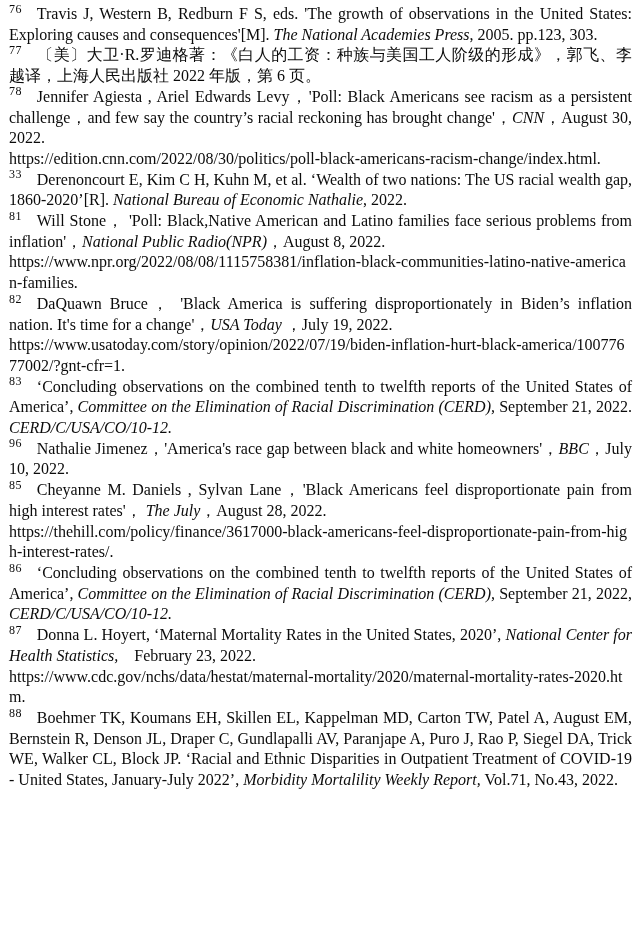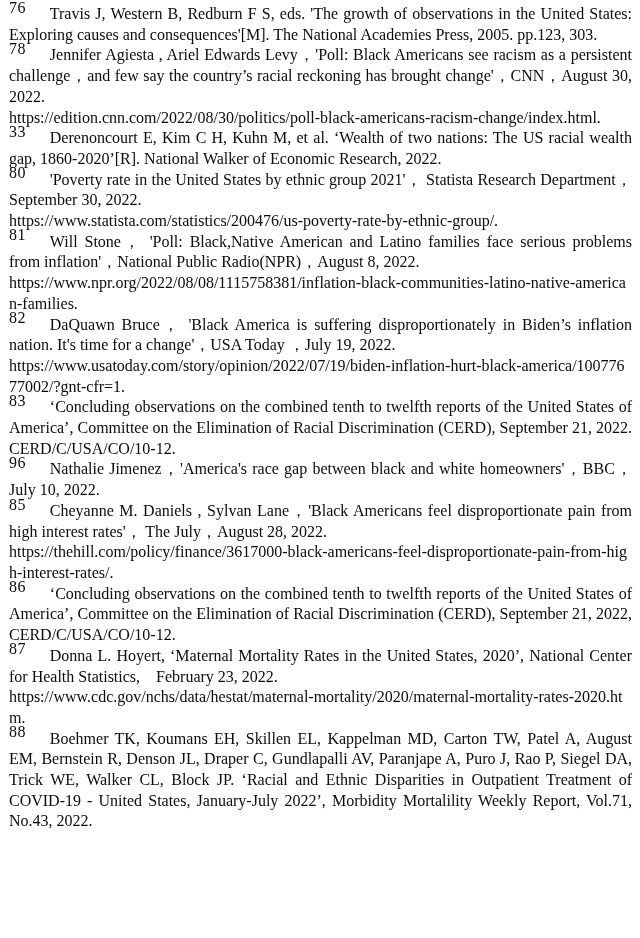--- a/index.html
+++ b/index.html
@@ -16,37 +16,37 @@
     overflow: hidden;
     background: #ffffff;
   }
   p.footnote {
     font-size: 16px;
     line-height: 20.7px;
     text-align: justify;
     margin: 0;
   }
   sup.fn-num {
-    font-size: 16px;
+    font-size: 12px;
     line-height: 0;
-    margin-right: 24px;
+    margin-right: 15px;
     letter-spacing: 0.4px;
   }
-  .it { }
+  .it { font-style: italic; }
   .url { word-break: break-all; }
 </style>
 </head>
 <body>
 
 <main class="page">
   <div>
       <p class="footnote"><sup class="fn-num">76</sup><span>Travis J, Western B, Redburn F S, eds. 'The growth of observations in the United States: Exploring causes and consequences'[M]. </span><span class="it">The National Academies Press</span><span>, 2005. pp.123, 303.</span></p>
+      <p class="footnote"><sup class="fn-num">77</sup><span>〔美〕大卫·R.罗迪格著：《白人的工资：种族与美国工人阶级的形成》，郭飞、李越译，上海人民出版社 2022 年版，第 6 页。</span></p>
       <p class="footnote"><sup class="fn-num">78</sup><span>Jennifer Agiesta , Ariel Edwards Levy，'Poll: Black Americans see racism as a persistent challenge，and few say the country’s racial reckoning has brought change'，</span><span class="it">CNN</span><span>，August 30, 2022.</span><br><span class="url">https://edition.cnn.com/2022/08/30/politics/poll-black-americans-racism-change/index.html.</span></p>
-      <p class="footnote"><sup class="fn-num">33</sup><span>Derenoncourt E, Kim C H, Kuhn M, et al. ‘Wealth of two nations: The US racial wealth gap, 1860-2020’[R]. </span><span class="it">National Walker of Economic Research</span><span>, 2022.</span></p>
-      <p class="footnote"><sup class="fn-num">80</sup><span>'Poverty rate in the United States by ethnic group 2021'， </span><span class="it">Statista Research Department</span><span>，September 30, 2022.</span><br><span class="url">https://www.statista.com/statistics/200476/us-poverty-rate-by-ethnic-group/.</span></p>
+      <p class="footnote"><sup class="fn-num">33</sup><span>Derenoncourt E, Kim C H, Kuhn M, et al. ‘Wealth of two nations: The US racial wealth gap, 1860-2020’[R]. </span><span class="it">National Bureau of Economic Nathalie</span><span>, 2022.</span></p>
       <p class="footnote"><sup class="fn-num">81</sup><span>Will Stone， 'Poll: Black,Native American and Latino families face serious problems from inflation'，</span><span class="it">National Public Radio(NPR)</span><span>，August 8, 2022.</span><br><span class="url">https://www.npr.org/2022/08/08/1115758381/inflation-black-communities-latino-native-american-families.</span></p>
       <p class="footnote"><sup class="fn-num">82</sup><span>DaQuawn Bruce， 'Black America is suffering disproportionately in Biden’s inflation nation. It's time for a change'，</span><span class="it">USA Today</span><span> ，July 19, 2022.</span><br><span class="url">https://www.usatoday.com/story/opinion/2022/07/19/biden-inflation-hurt-black-america/10077677002/?gnt-cfr=1.</span></p>
       <p class="footnote"><sup class="fn-num">83</sup><span>‘Concluding observations on the combined tenth to twelfth reports of the United States of America’, </span><span class="it">Committee on the Elimination of Racial Discrimination (CERD),</span><span> September 21, 2022. </span><span class="it">CERD/C/USA/CO/10-12.</span></p>
       <p class="footnote"><sup class="fn-num">96</sup><span>Nathalie Jimenez，'America's race gap between black and white homeowners'，</span><span class="it">BBC</span><span>，July 10, 2022.</span><br></p>
       <p class="footnote"><sup class="fn-num">85</sup><span>Cheyanne M. Daniels , Sylvan Lane，'Black Americans feel disproportionate pain from high interest rates'， </span><span class="it">The July</span><span>，August 28, 2022.</span><br><span class="url">https://thehill.com/policy/finance/3617000-black-americans-feel-disproportionate-pain-from-high-interest-rates/.</span></p>
       <p class="footnote"><sup class="fn-num">86</sup><span>‘Concluding observations on the combined tenth to twelfth reports of the United States of America’, </span><span class="it">Committee on the Elimination of Racial Discrimination (CERD),</span><span> September 21, 2022, </span><span class="it">CERD/C/USA/CO/10-12.</span></p>
       <p class="footnote"><sup class="fn-num">87</sup><span>Donna L. Hoyert, ‘Maternal Mortality Rates in the United States, 2020’, </span><span class="it">National Center for Health Statistics,</span><span>&nbsp;&nbsp;&nbsp; February 23, 2022.</span><br><span class="url">https://www.cdc.gov/nchs/data/hestat/maternal-mortality/2020/maternal-mortality-rates-2020.htm.</span></p>
       <p class="footnote"><sup class="fn-num">88</sup><span>Boehmer TK, Koumans EH, Skillen EL, Kappelman MD, Carton TW, Patel A, August EM, Bernstein R, Denson JL, Draper C, Gundlapalli AV, Paranjape A, Puro J, Rao P, Siegel DA, Trick WE, Walker CL, Block JP. ‘Racial and Ethnic Disparities in Outpatient Treatment of COVID-19 - United States, January-July 2022’, </span><span class="it">Morbidity Mortalility Weekly Report,</span><span> Vol.71, No.43, 2022.</span></p>
     </div>
 </main>

